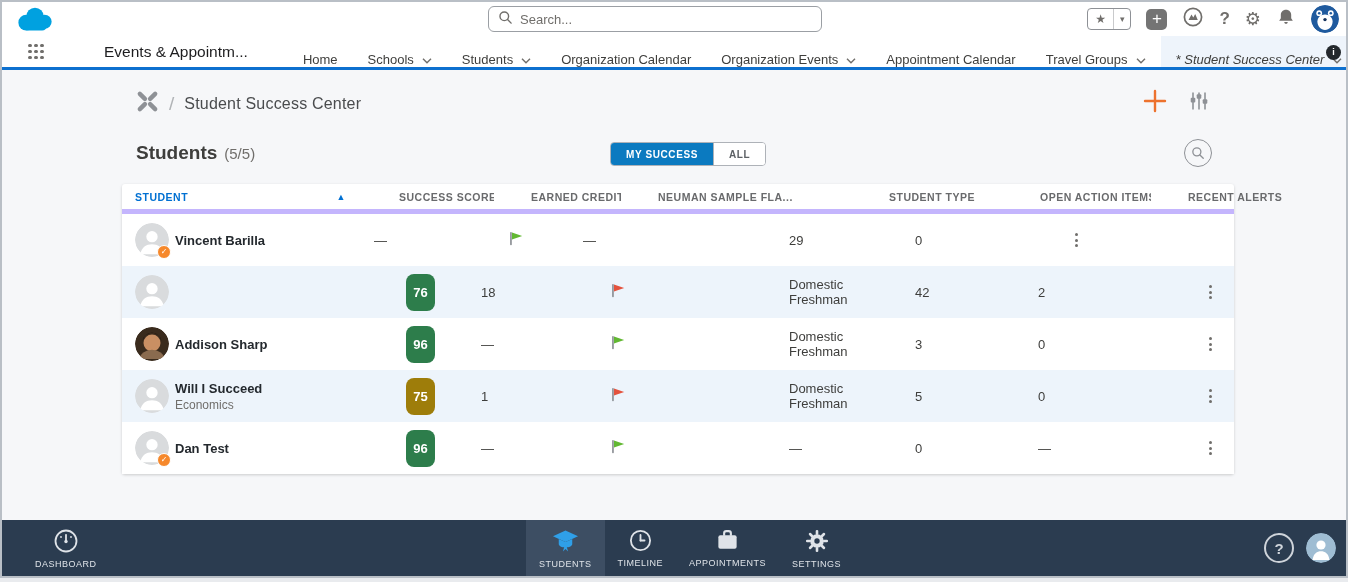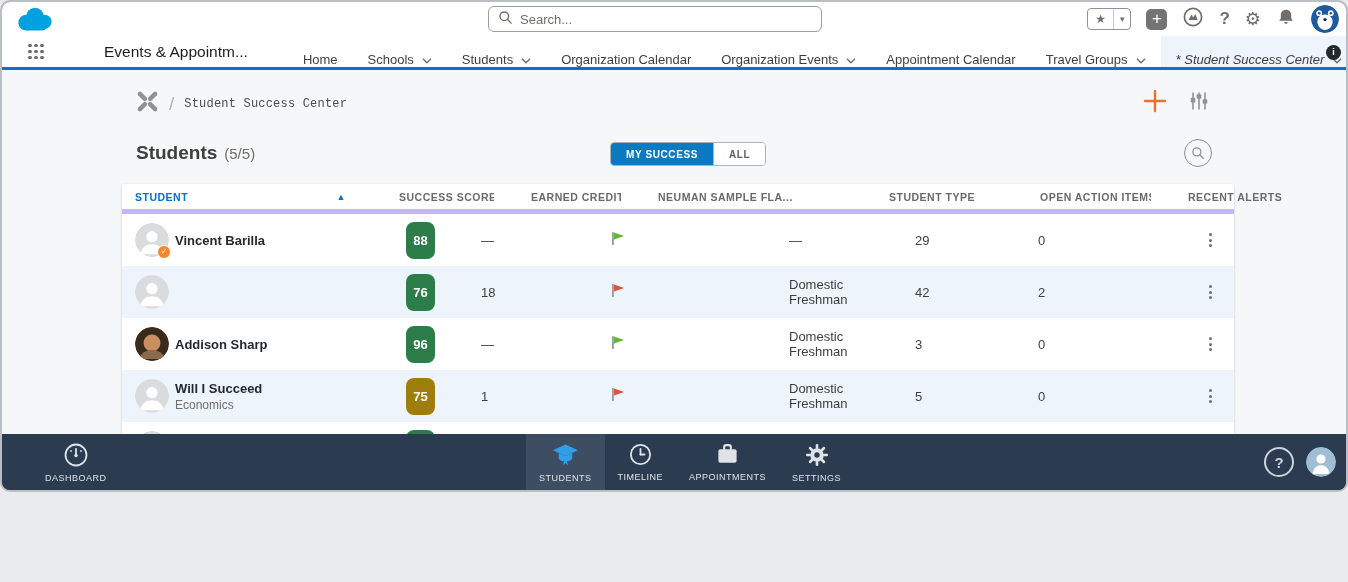--- a/index.html
+++ b/index.html
@@ -1,19 +1,19 @@
 <!DOCTYPE html>
 <html><head>
 <meta charset="utf-8">
 <style>
   * { margin:0; padding:0; box-sizing:border-box; }
   body { background:#e9ebee; font-family:"Liberation Sans", sans-serif; }
   .window{
-    width:1348px; height:492px; background:#be185d; position:relative;
-    border:2px solid #b9bfc6; border-radius:10px; overflow:hidden;
+    width:1348px; height:578px; background:#be185d; position:relative;
+    border:2px solid #b9bfc6; border-radius:0; overflow:hidden;
     display:flex; flex-direction:column;
   }
   
   .utility-bar{ height:34px; flex:none; background:#fff; position:relative; }
   .sf-logo{ position:absolute; left:12px; top:4px; }
   .search-box{
     position:absolute; left:486px; top:4px; width:334px; height:26px;
     border:1px solid #9b9fa4; border-radius:6px; background:#fff;
     display:flex; align-items:center; gap:7px; padding-left:9px;
   }
@@ -38,21 +38,21 @@
   .tab{ display:flex; align-items:flex-end; gap:8px; padding:0 15px; font-size:13px; color:#3e3e3c; white-space:nowrap; cursor:pointer; }
   .tab.active{ background:#eef4fb; font-style:italic; }
   .tab .closex{ font-size:14px; color:#706e6b; margin-left:1px; }
   .tab.more{ margin-left:auto; margin-right:30px; }
   .nav-edge-icon{ position:absolute; right:5px; top:9px; width:15px; height:15px; border-radius:50%;
                   background:#23282d; color:#fff; font-size:9px; font-weight:700; text-align:center; line-height:15px; }
   
   .content{ flex:1; background:#f6f7f9; position:relative; }
   .page-head{ position:absolute; left:134px; top:20px; display:flex; align-items:center; gap:10px; }
   .page-head .slash{ color:#b0b3b6; font-size:19px; }
-  .page-head h1{ font-size:12px; font-weight:500; color:#4a4c4e; letter-spacing:.2px;font-family:Liberation Mono, monospace; }
+  .page-head h1{ font-size:16px; font-weight:500; color:#4a4c4e; letter-spacing:.2px; }
   .head-actions{ position:absolute; left:1140px; top:18px; display:flex; align-items:center; gap:20px; }
   .section-head{ position:absolute; left:134px; top:72px; right:116px; height:30px; }
   .section-title-wrap{ display:flex; align-items:baseline; gap:7px; }
   .section-title-wrap h2{ font-size:19px; font-weight:700; color:#3e3e3c; }
   .section-title-wrap .count{ font-size:15px; color:#706e6b; }
   .toggle{ position:absolute; left:474px; top:0; display:inline-flex; height:24px;
            border:1px solid #aeb2b8; border-radius:4px; overflow:hidden; background:#fff; }
   .tg{ font-size:10px; font-weight:700; letter-spacing:.6px; padding:0 15px; border:none; background:#fff;
        color:#5d6165; font-family:inherit; cursor:pointer; }
   .tg.active{ background:#0b7ac0; color:#fff; }
@@ -80,21 +80,21 @@
   .name-stack{ display:flex; flex-direction:column; justify-content:center; }
   .sname{ font-size:13px; font-weight:700; color:#24292e; }
   .ssub{ font-size:12px; color:#706e6b; margin-top:2px; }
   .score{ display:inline-flex; align-items:center; justify-content:center; width:29px; height:37px;
           border-radius:8px; color:#fff; font-size:13px; font-weight:700; margin-left:32px; }
   .flagwrap{ margin-left:26px; display:inline-flex; }
   .kebab{ display:flex; flex-direction:column; align-items:center; gap:2.5px; width:20px; margin-left:28px; cursor:pointer; }
   .kebab i{ width:3px; height:3px; border-radius:50%; background:#706e6b; }
   
   .bottom-bar{ height:56px; flex:none; background:#2b3c50; position:relative; }
-  .bn-left{ position:absolute; left:30px; top:0; height:100%; display:flex; }
+  .bn-left{ position:absolute; left:20px; top:0; height:100%; display:flex; }
   .bn-center{ position:absolute; left:524px; top:0; height:100%; display:flex; }
   .bn-item{ display:flex; flex-direction:column; align-items:center; justify-content:center; gap:3px;
             height:100%; padding:0 13px; font-size:9px; letter-spacing:.5px; color:#dfe3e8; cursor:pointer; white-space:nowrap; }
   .bn-item.active{ background:#3d4e63; }
   .bn-right{ position:absolute; right:10px; top:0; height:100%; display:flex; align-items:center; gap:12px; }
   .help-circle{ width:30px; height:30px; border:2px solid #cfd4da; border-radius:50%; color:#cfd4da;
                 font-size:15px; font-weight:700; display:flex; align-items:center; justify-content:center; cursor:pointer; }
   .avatar-bottom{ width:30px; height:30px; border-radius:50%; overflow:hidden; cursor:pointer; }
 </style>
 </head>
@@ -308,21 +308,20 @@
                     <circle cx="18" cy="14.5" r="6" fill="#fff"></circle>
                     <path d="M5.5,33 C7,25.5 12,22.5 18,22.5 C24,22.5 29,25.5 30.5,33 Z" fill="#fff"></path>
                   </svg>
                 </div>
                 <span class="vbadge">✓</span>
               </div>
               <div class="name-stack">
                 <div class="sname">Vincent Barilla</div>
               </div>
             </div>
-            <div class="cell"><span class="score" style="background: rgb(45, 125, 75);">88</span></div>
             <div class="cell">—</div>
             <div class="cell"><span class="flagwrap">
                 <svg width="17" height="17" viewBox="0 0 17 17">
                   <rect x="3.1" y="2" width="1.7" height="13.2" rx="0.8" fill="#8d9196"></rect>
                   <path d="M5 2.6 L15.2 5.9 L5 9.6 Z" fill="#62b832"></path>
                 </svg>
               </span></div>
             <div class="cell">—</div>
             <div class="cell">29</div>
             <div class="cell">0</div>

